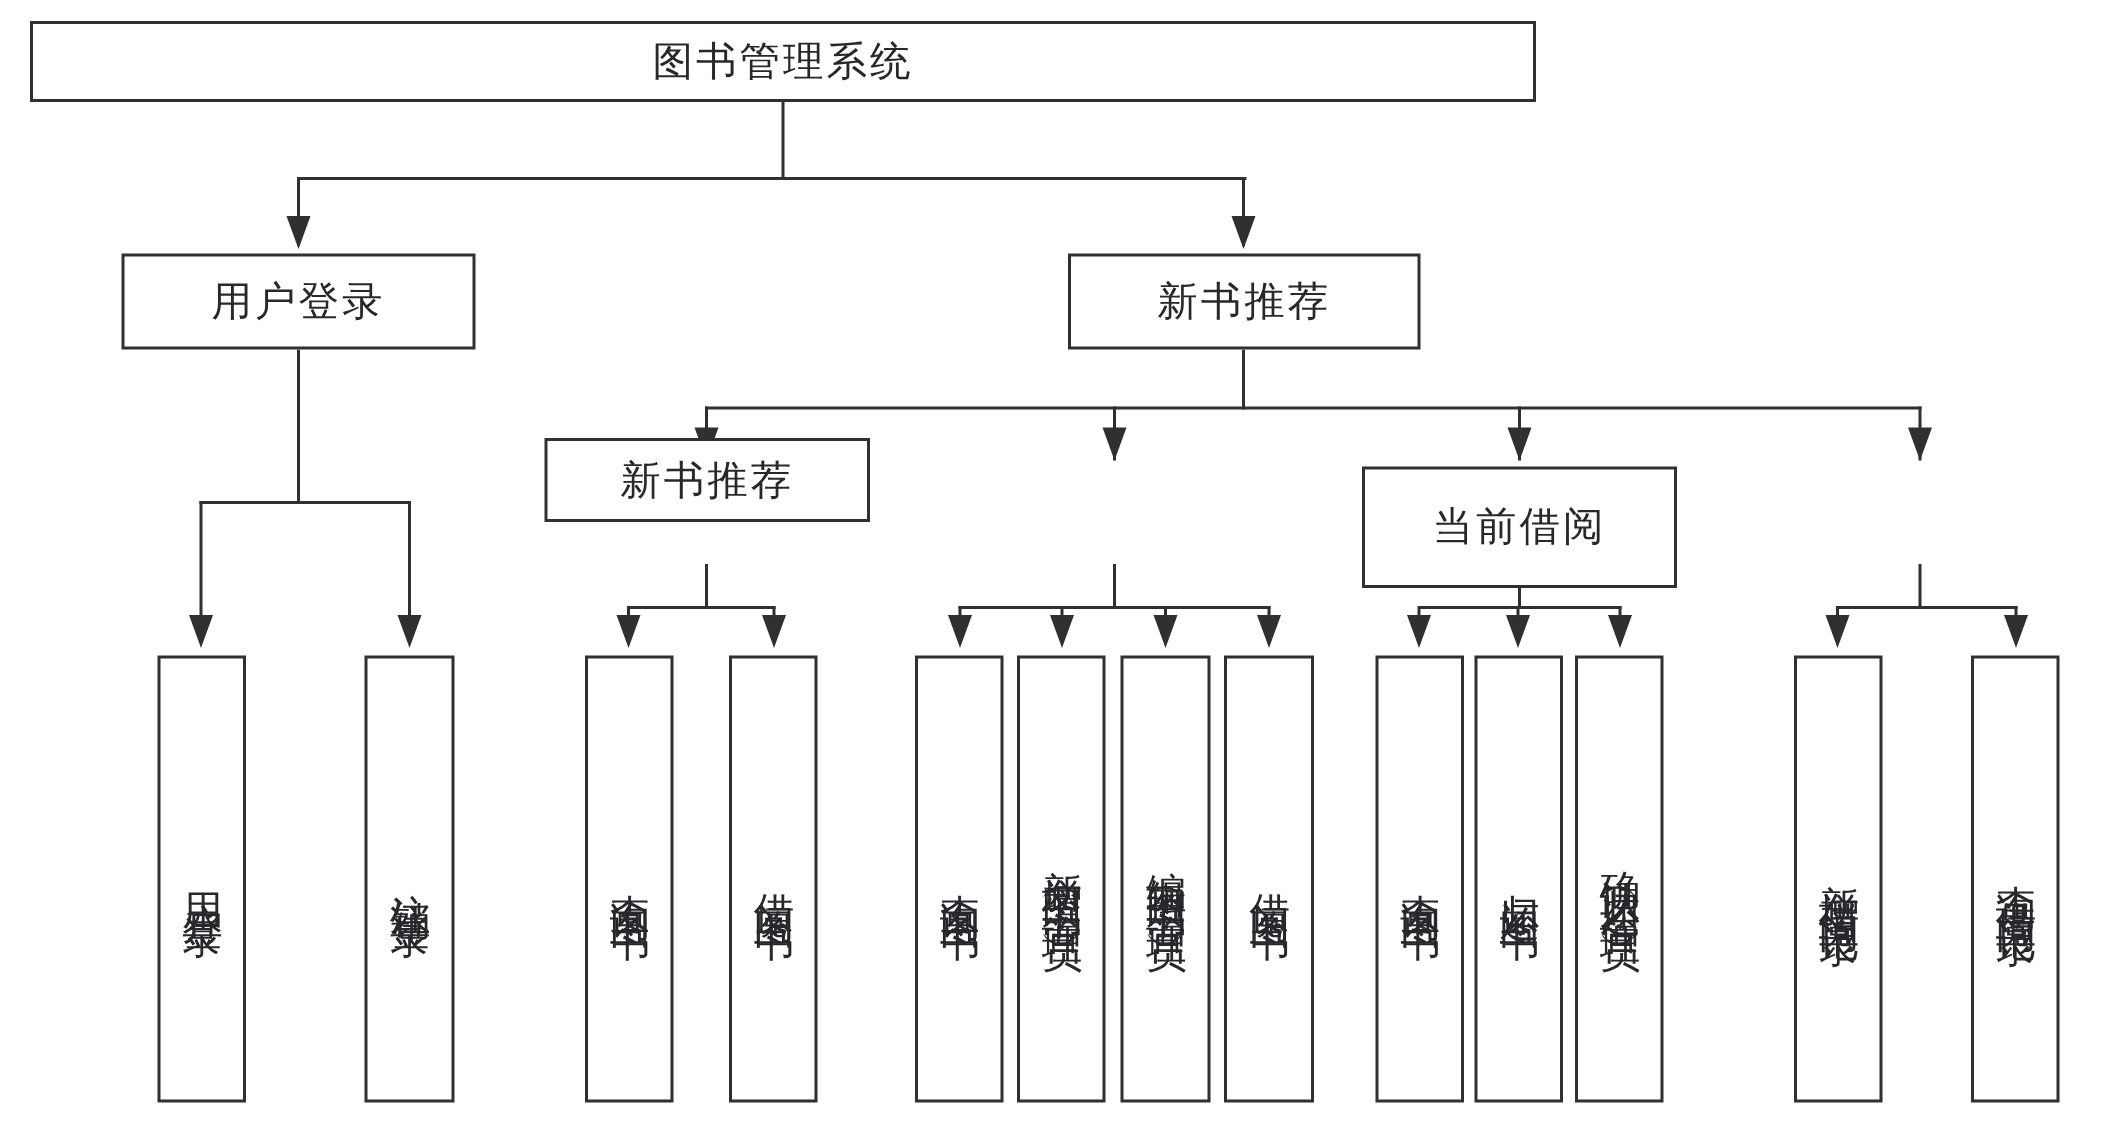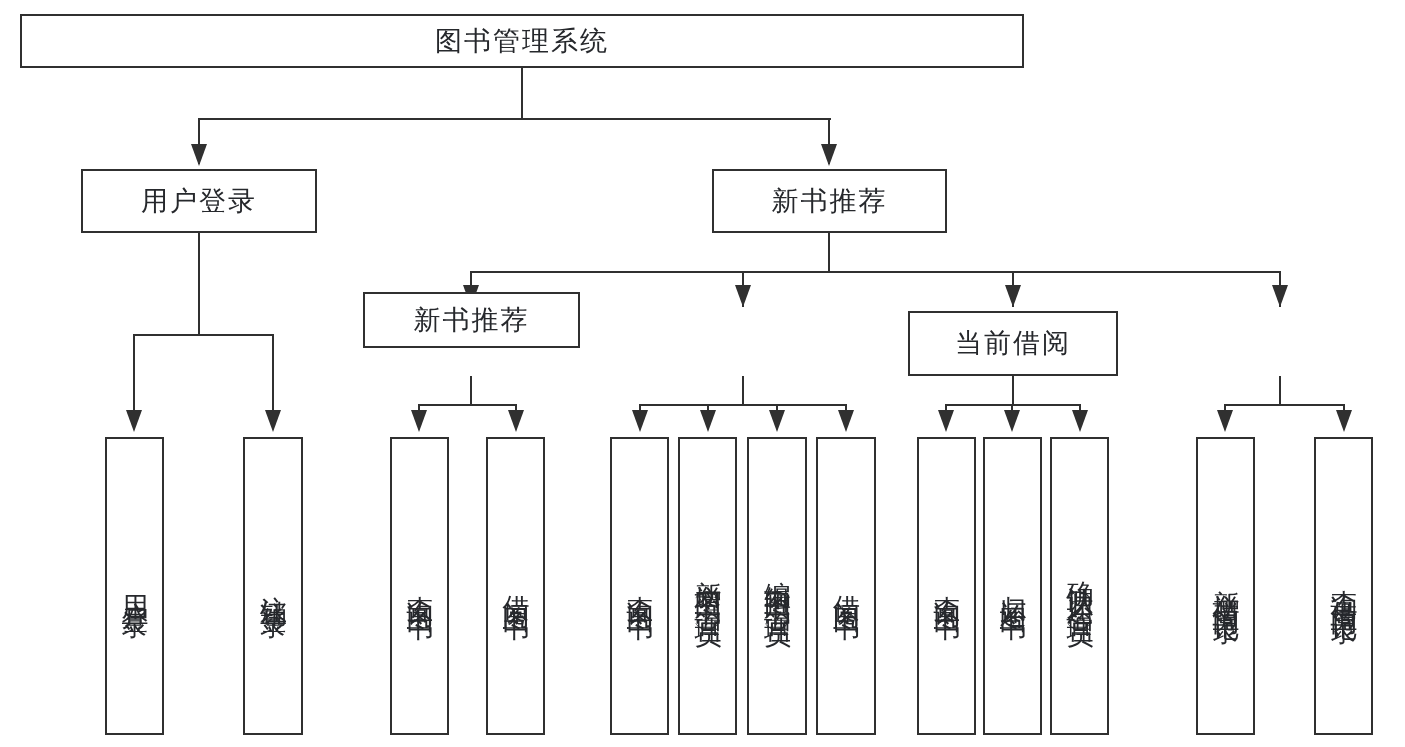--- a/index.html
+++ b/index.html
@@ -59,21 +59,21 @@
   <div class="vl" style="left:470px;top:271px;height:36px"></div>
   <div class="ah" style="left:463px;top:285px"></div>
   <div class="vl" style="left:742px;top:271px;height:36px"></div>
   <div class="ah" style="left:735px;top:285px"></div>
   <div class="vl" style="left:1012px;top:271px;height:36px"></div>
   <div class="ah" style="left:1005px;top:285px"></div>
   <div class="vl" style="left:1279px;top:271px;height:36px"></div>
   <div class="ah" style="left:1272px;top:285px"></div>
 
   <div class="box" style="left:363px;top:292px;width:217px;height:56px">新书推荐</div>
-  <div class="box" style="left:908px;top:311px;width:210px;height:65px">当前借阅</div>
+  <div class="box" style="left:908px;top:311px;width:210px;height:81px">当前借阅</div>
 
   <div class="vl" style="left:470px;top:376px;height:30px"></div>
   <div class="hl" style="left:419px;top:404px;width:98px"></div>
   <div class="vl" style="left:418px;top:404px;height:18px"></div>
   <div class="ah" style="left:411px;top:410px"></div>
   <div class="vl" style="left:515px;top:404px;height:18px"></div>
   <div class="ah" style="left:508px;top:410px"></div>
 
   <div class="vl" style="left:742px;top:376px;height:30px"></div>
   <div class="hl" style="left:639px;top:404px;width:208px"></div>

